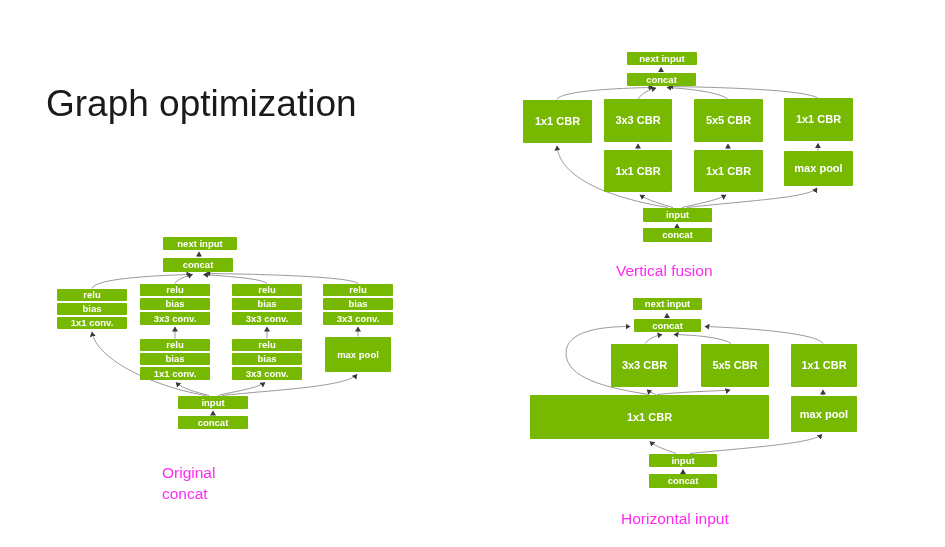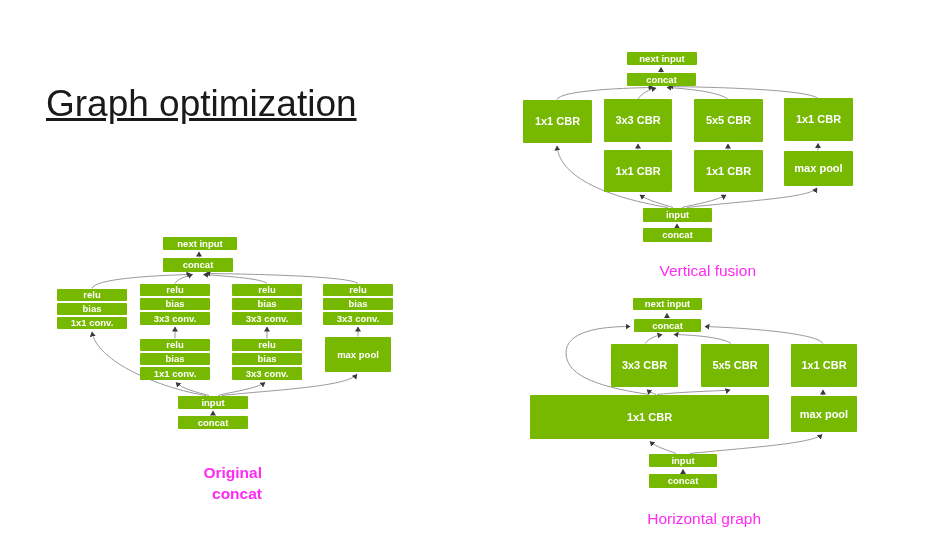--- a/index.html
+++ b/index.html
@@ -2,32 +2,32 @@
 <html style="--background: #ffffff; --title-color: #1a1a1a; --node-green: #76b900; --caption-magenta: #ff2bf2; --arrow: #9a9a9a; --arrowhead: #3a3a3a;"><head>
 <meta charset="utf-8">
 <style>
   html,body{margin:0;padding:0;background:#fff;}
   #stage{
     position:relative;width:945px;height:547px;background:var(--background,#fff);
     font-family:"Liberation Sans",sans-serif;overflow:hidden;
   }
   #page-title{
     position:absolute;left:46px;top:83px;font-size:37px;font-weight:400;
-    color:var(--title-color,#1a1a1a);letter-spacing:0px;white-space:nowrap;text-decoration:underline;
+    color:var(--title-color,#1a1a1a);letter-spacing:0px;white-space:nowrap;
   }
   .node{
     position:absolute;background:var(--node-green,#76b900);color:#fff;
     display:flex;align-items:center;justify-content:center;
     border-radius:1px;font-weight:700;line-height:1;white-space:nowrap;
   }
   .node.small{font-size:9.5px;}
   .node.big{font-size:11px;text-align:right;}
   .caption{
     position:absolute;color:var(--caption-magenta,#ff2bf2);font-size:15.5px;
-    text-align:right;line-height:21px;font-weight:400;
+    text-align:left;line-height:21px;font-weight:400;
   }
   #arrows{position:absolute;left:0;top:0;pointer-events:none;}
   .arrow-path{stroke:var(--arrow,#9a9a9a);stroke-width:1;fill:none;}
   #ah path{fill:var(--arrowhead,#3a3a3a);}
 </style>
 </head>
 <body>
 
 <div id="stage">
 
@@ -106,21 +106,21 @@
 
   <div class="node small" style="left:232px;top:339px;width:70px;height:12px;">relu</div>
   <div class="node small" style="left:232px;top:353px;width:70px;height:12px;">bias</div>
   <div class="node small" style="left:232px;top:367px;width:70px;height:13px;">3x3 conv.</div>
 
   <div class="node small" style="left:325px;top:337px;width:66px;height:35px;">max pool</div>
 
   <div class="node small" style="left:178px;top:396px;width:70px;height:13px;">input</div>
   <div class="node small" style="left:178px;top:416px;width:70px;height:13px;">concat</div>
 
-  <div class="caption" style="left:162px;top:462px;width:100px;font-weight:bold;">
+  <div class="caption" style="left:162px;top:462px;width:100px;">
     <div>Original</div>
     <div>concat</div>
   </div>
 
   <div class="node small" style="left:627px;top:52px;width:70px;height:13px;">next input</div>
   <div class="node small" style="left:627px;top:73px;width:69px;height:13px;">concat</div>
 
   <div class="node big" style="left:523px;top:100px;width:69px;height:43px;">1x1 CBR</div>
   <div class="node big" style="left:604px;top:99px;width:68px;height:43px;">3x3 CBR</div>
   <div class="node big" style="left:694px;top:99px;width:69px;height:43px;">5x5 CBR</div>
@@ -141,15 +141,15 @@
   <div class="node big" style="left:611px;top:344px;width:67px;height:43px;">3x3 CBR</div>
   <div class="node big" style="left:701px;top:344px;width:68px;height:43px;">5x5 CBR</div>
   <div class="node big" style="left:791px;top:344px;width:66px;height:43px;">1x1 CBR</div>
 
   <div class="node big" style="left:530px;top:395px;width:239px;height:44px;">1x1 CBR</div>
   <div class="node big" style="left:791px;top:396px;width:66px;height:36px;">max pool</div>
 
   <div class="node small" style="left:649px;top:454px;width:68px;height:13px;">input</div>
   <div class="node small" style="left:649px;top:474px;width:68px;height:14px;">concat</div>
 
-  <div class="caption" style="left:621px;top:508px;width:140px;">Horizontal graph</div>
+  <div class="caption" style="left:621px;top:508px;width:140px;">Horizontal input</div>
 
 </div>
 
 </body></html>

